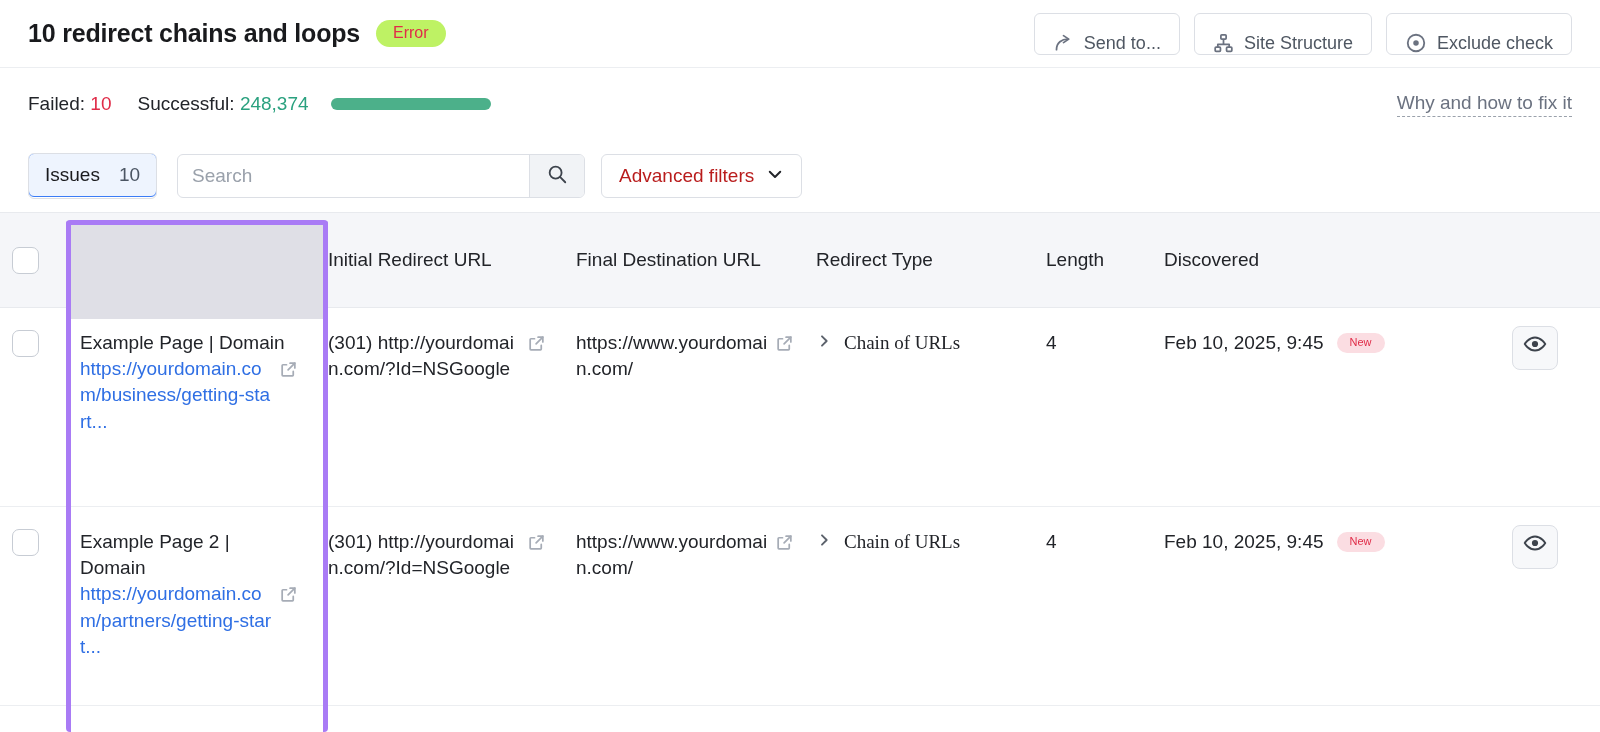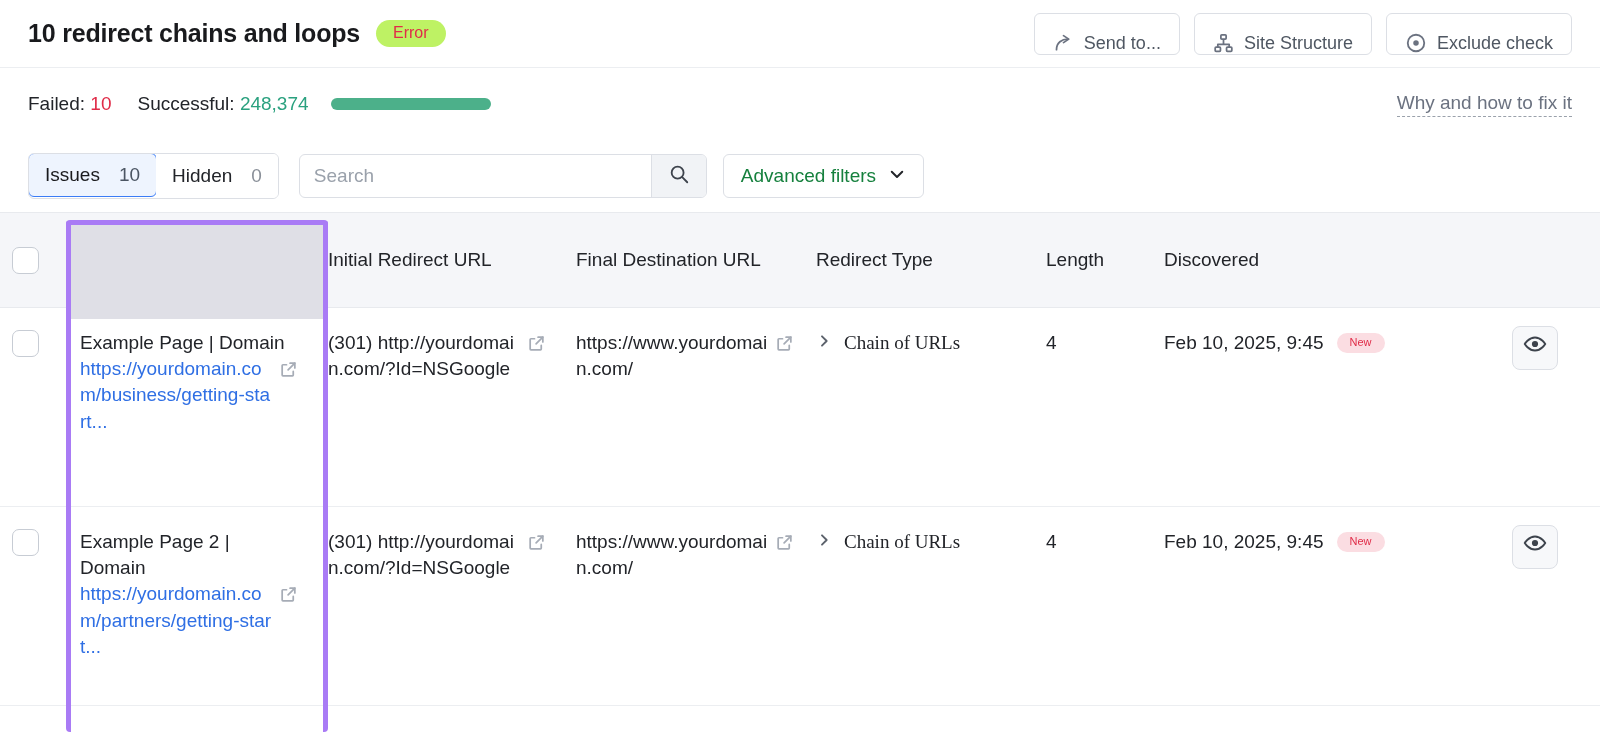--- a/index.html
+++ b/index.html
@@ -173,21 +173,21 @@
     display: inline-flex;
     align-items: center;
     gap: 12px;
     height: 44px;
     padding: 0 17px;
     box-sizing: border-box;
     border: 1px solid #dcdfe5;
     border-radius: 6px;
     background: #fff;
     font-size: 19px;
-    color: #15803d;
+    color: #b91c1c;
     cursor: pointer;
     white-space: nowrap;
   }
 
   
   .table { width: 100%; }
   .thead {
     background: #f5f6f9;
     display: flex;
     align-items: stretch;
@@ -365,24 +365,20 @@
   <div class="progress-track"></div>
   <div class="fixit-link">Why and how to fix it</div>
 </div>
 
 <div class="filterrow">
   <div class="segmented">
     <div class="seg active">
       <span>Issues</span>
       <span class="cnt">10</span>
     </div>
-    <div class="seg">
-      <span>Hidden</span>
-      <span class="cnt">0</span>
-    </div>
   </div>
 
   <div class="searchbox">
     <input type="text" placeholder="Search" style="">
     <div class="search-btn">
       <span>
         <svg width="22" height="22" viewBox="0 0 24 24" fill="none" stroke="#3d434c" stroke-width="2" stroke-linecap="round">
           <circle cx="10.5" cy="10.5" r="6.5"></circle>
             <line x1="15.5" y1="15.5" x2="21" y2="21"></line>
         </svg>

